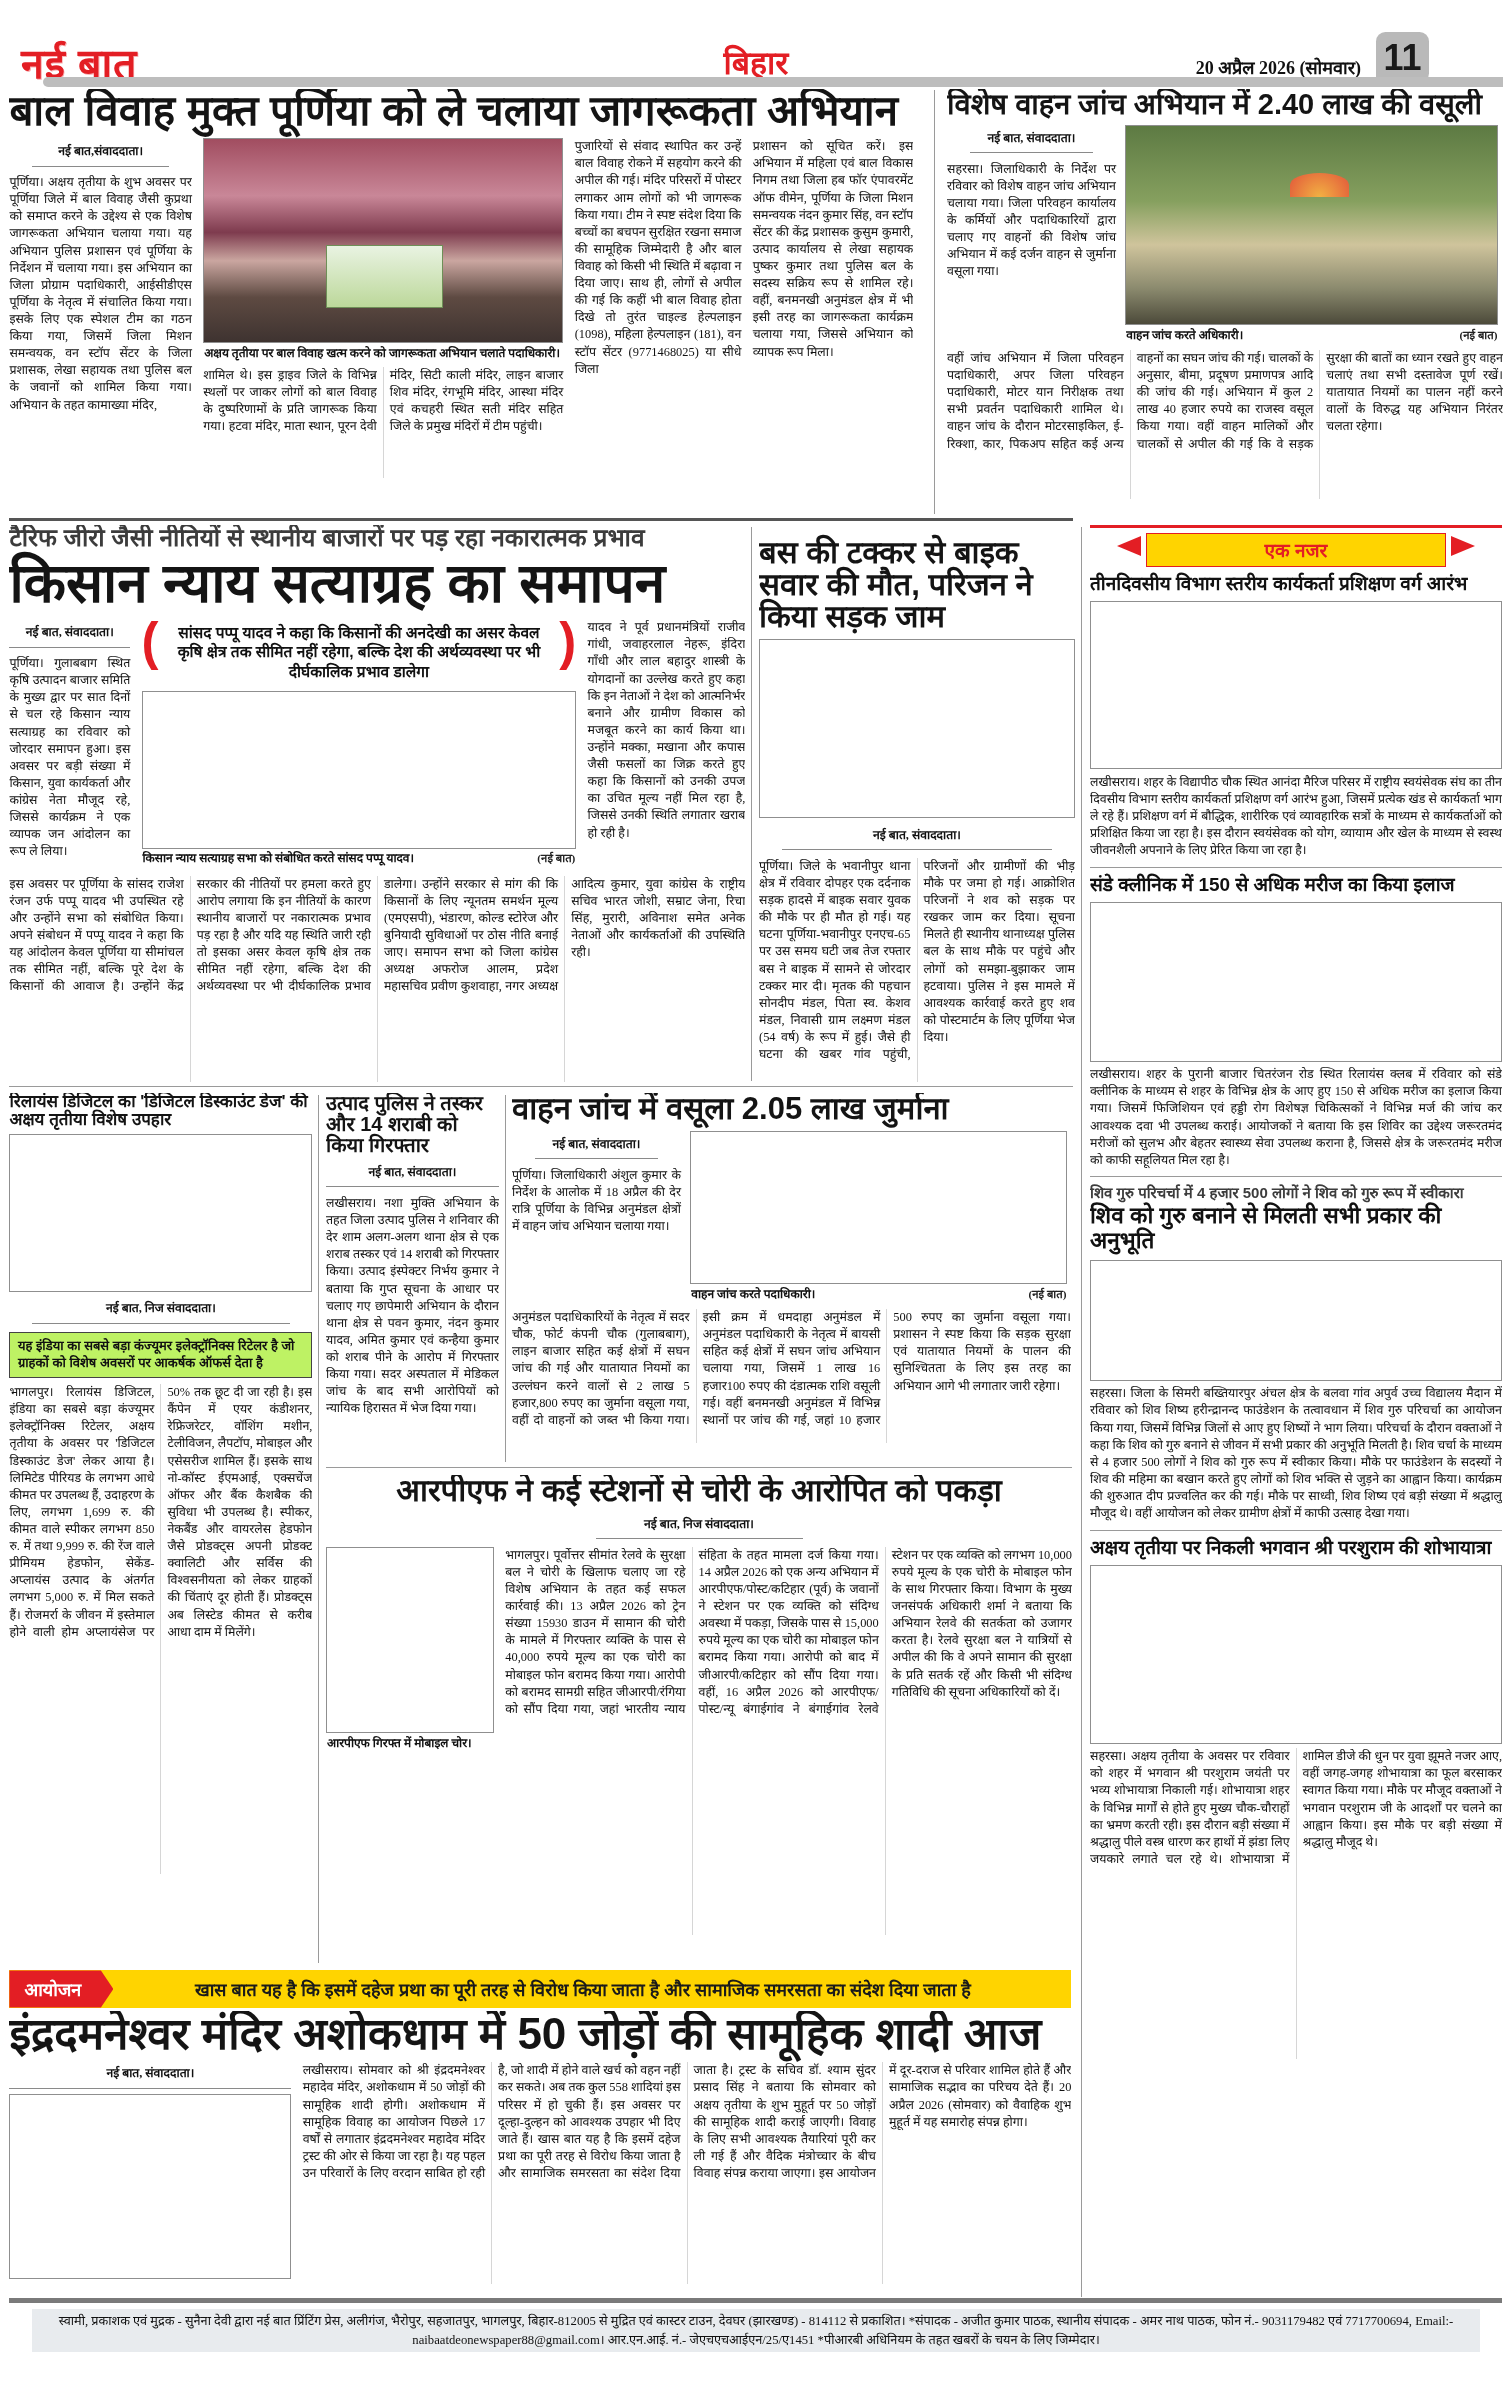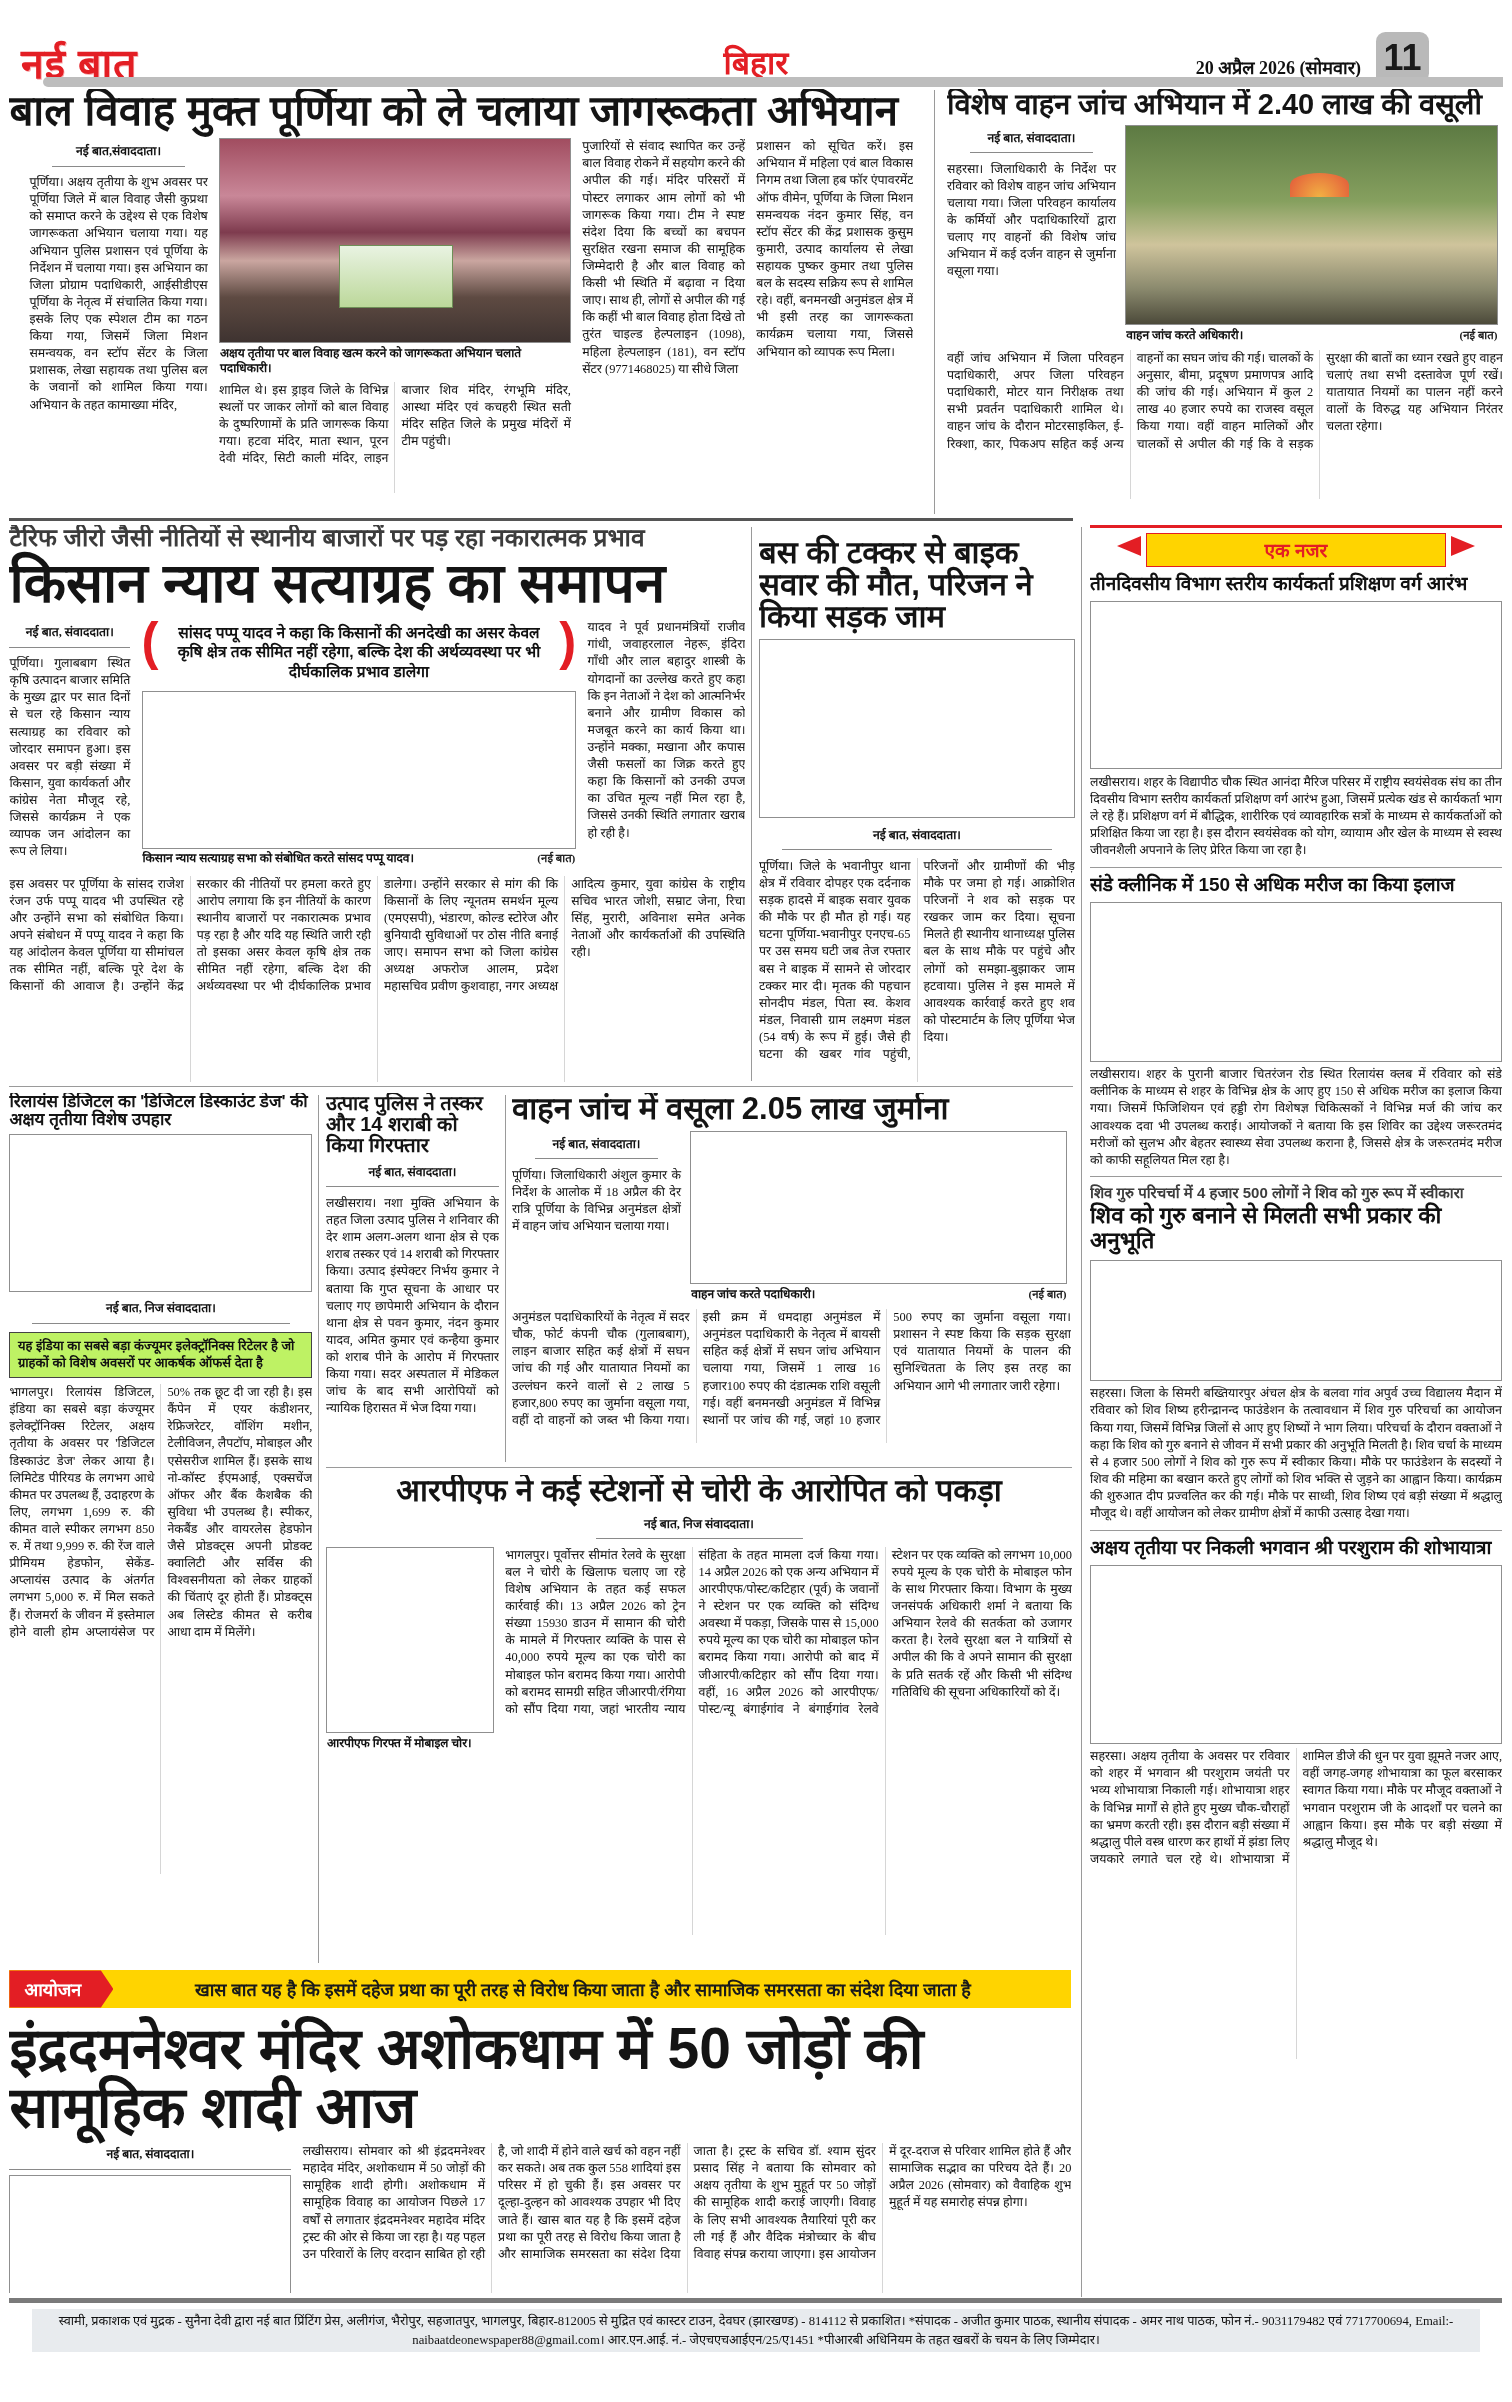--- a/index.html
+++ b/index.html
@@ -98,21 +98,21 @@
 <div class="page" data-name="newspaper-page">
 
   <div class="brand" data-name="masthead-brand">नई बात</div>
   <div class="section-title" data-name="masthead-section">बिहार</div>
   <div class="edition-date" data-name="masthead-date">20 अप्रैल 2026 (सोमवार)</div>
   <div class="pagebox" data-name="page-number">11</div>
   <div class="graybar" data-name="masthead-rule"></div>
 
   <section class="art" style="left:9.4px;top:89px;width:904px;height:426px;" data-name="article-child-marriage">
     <h1 class="hl" style="font-size:42px;" data-name="article-headline">बाल विवाह मुक्त पूर्णिया को ले चलाया जागरूकता अभियान</h1>
-    <div style="display:flex;gap:11.3px;margin-left:20px;">
+    <div style="display:flex;gap:11.3px;">
       <div style="width:184px;">
         <div class="byline" data-name="byline">नई बात,संवाददाता।</div>
         <div class="body" data-name="article-body">पूर्णिया। अक्षय तृतीया के शुभ अवसर पर पूर्णिया जिले में बाल विवाह जैसी कुप्रथा को समाप्त करने के उद्देश्य से एक विशेष जागरूकता अभियान चलाया गया। यह अभियान पुलिस प्रशासन एवं पूर्णिया के निर्देशन में चलाया गया। इस अभियान का जिला प्रोग्राम पदाधिकारी, आईसीडीएस पूर्णिया के नेतृत्व में संचालित किया गया। इसके लिए एक स्पेशल टीम का गठन किया गया, जिसमें जिला मिशन समन्वयक, वन स्टॉप सेंटर के जिला प्रशासक, लेखा सहायक तथा पुलिस बल के जवानों को शामिल किया गया। अभियान के तहत कामाख्या मंदिर,</div>
       </div>
       <div style="width:363px;">
         <div class="photo ph-temple" style="height:205px;" data-name="photo-temple-awareness"></div>
         <div class="caption" data-name="photo-caption">अक्षय तृतीया पर बाल विवाह खत्म करने को जागरूकता अभियान चलाते पदाधिकारी।</div>
         <div class="body c2" style="height:111px;margin-top:3.8px;" data-name="article-body">शामिल थे। इस ड्राइव जिले के विभिन्न स्थलों पर जाकर लोगों को बाल विवाह के दुष्परिणामों के प्रति जागरूक किया गया। हटवा मंदिर, माता स्थान, पूरन देवी मंदिर, सिटी काली मंदिर, लाइन बाजार शिव मंदिर, रंगभूमि मंदिर, आस्था मंदिर एवं कचहरी स्थित सती मंदिर सहित जिले के प्रमुख मंदिरों में टीम पहुंची।</div>
       </div>
       <div class="body" style="width:168px;" data-name="article-body">पुजारियों से संवाद स्थापित कर उन्हें बाल विवाह रोकने में सहयोग करने की अपील की गई। मंदिर परिसरों में पोस्टर लगाकर आम लोगों को भी जागरूक किया गया। टीम ने स्पष्ट संदेश दिया कि बच्चों का बचपन सुरक्षित रखना समाज की सामूहिक जिम्मेदारी है और बाल विवाह को किसी भी स्थिति में बढ़ावा न दिया जाए। साथ ही, लोगों से अपील की गई कि कहीं भी बाल विवाह होता दिखे तो तुरंत चाइल्ड हेल्पलाइन (1098), महिला हेल्पलाइन (181), वन स्टॉप सेंटर (9771468025) या सीधे जिला</div>
@@ -250,21 +250,21 @@
       <div class="body c3" style="flex:1;height:388px;" data-name="article-body">भागलपुर। पूर्वोत्तर सीमांत रेलवे के सुरक्षा बल ने चोरी के खिलाफ चलाए जा रहे विशेष अभियान के तहत कई सफल कार्रवाई की। 13 अप्रैल 2026 को ट्रेन संख्या 15930 डाउन में सामान की चोरी के मामले में गिरफ्तार व्यक्ति के पास से 40,000 रुपये मूल्य का एक चोरी का मोबाइल फोन बरामद किया गया। आरोपी को बरामद सामग्री सहित जीआरपी/रंगिया को सौंप दिया गया, जहां भारतीय न्याय संहिता के तहत मामला दर्ज किया गया। 14 अप्रैल 2026 को एक अन्य अभियान में आरपीएफ/पोस्ट/कटिहार (पूर्व) के जवानों ने स्टेशन पर एक व्यक्ति को संदिग्ध अवस्था में पकड़ा, जिसके पास से 15,000 रुपये मूल्य का एक चोरी का मोबाइल फोन बरामद किया गया। आरोपी को बाद में जीआरपी/कटिहार को सौंप दिया गया। वहीं, 16 अप्रैल 2026 को आरपीएफ/पोस्ट/न्यू बंगाईगांव ने बंगाईगांव रेलवे स्टेशन पर एक व्यक्ति को लगभग 10,000 रुपये मूल्य के एक चोरी के मोबाइल फोन के साथ गिरफ्तार किया। विभाग के मुख्य जनसंपर्क अधिकारी शर्मा ने बताया कि अभियान रेलवे की सतर्कता को उजागर करता है। रेलवे सुरक्षा बल ने यात्रियों से अपील की कि वे अपने सामान की सुरक्षा के प्रति सतर्क रहें और किसी भी संदिग्ध गतिविधि की सूचना अधिकारियों को दें।</div>
     </div>
   </section>
 
   <div class="banner" data-name="event-banner">
     <div class="banner-label" data-name="event-banner-label">आयोजन</div>
     <div class="banner-text" data-name="event-banner-text">खास बात यह है कि इसमें दहेज प्रथा का पूरी तरह से विरोध किया जाता है और सामाजिक समरसता का संदेश दिया जाता है</div>
   </div>
 
   <section class="art" style="left:9.4px;top:2011px;width:1062px;height:282px;" data-name="article-mass-wedding">
-    <h1 class="hl" style="font-size:57px;margin-top:8px;" data-name="article-headline">इंद्रदमनेश्वर मंदिर अशोकधाम में 50 जोड़ों की सामूहिक शादी आज</h1>
+    <h1 class="hl" style="font-size:44px;" data-name="article-headline">इंद्रदमनेश्वर मंदिर अशोकधाम में 50 जोड़ों की सामूहिक शादी आज</h1>
     <div style="display:flex;gap:11.3px;margin-top:3.8px;">
       <div style="width:282px;">
         <div class="byline" style="margin:0 0 5.6px 0;" data-name="byline">नई बात, संवाददाता।</div>
         <div class="photo ph-nighttemple" style="height:185px;" data-name="photo-ashokdham-temple"></div>
       </div>
       <div class="body c4" style="flex:1;height:222px;" data-name="article-body">लखीसराय। सोमवार को श्री इंद्रदमनेश्वर महादेव मंदिर, अशोकधाम में 50 जोड़ों की सामूहिक शादी होगी। अशोकधाम में सामूहिक विवाह का आयोजन पिछले 17 वर्षों से लगातार इंद्रदमनेश्वर महादेव मंदिर ट्रस्ट की ओर से किया जा रहा है। यह पहल उन परिवारों के लिए वरदान साबित हो रही है, जो शादी में होने वाले खर्च को वहन नहीं कर सकते। अब तक कुल 558 शादियां इस परिसर में हो चुकी हैं। इस अवसर पर दूल्हा-दुल्हन को आवश्यक उपहार भी दिए जाते हैं। खास बात यह है कि इसमें दहेज प्रथा का पूरी तरह से विरोध किया जाता है और सामाजिक समरसता का संदेश दिया जाता है। ट्रस्ट के सचिव डॉ. श्याम सुंदर प्रसाद सिंह ने बताया कि सोमवार को अक्षय तृतीया के शुभ मुहूर्त पर 50 जोड़ों की सामूहिक शादी कराई जाएगी। विवाह के लिए सभी आवश्यक तैयारियां पूरी कर ली गई हैं और वैदिक मंत्रोच्चार के बीच विवाह संपन्न कराया जाएगा। इस आयोजन में दूर-दराज से परिवार शामिल होते हैं और सामाजिक सद्भाव का परिचय देते हैं। 20 अप्रैल 2026 (सोमवार) को वैवाहिक शुभ मुहूर्त में यह समारोह संपन्न होगा।</div>
     </div>
   </section>
 
   <div class="footer-rule" data-name="footer-rule"></div>

